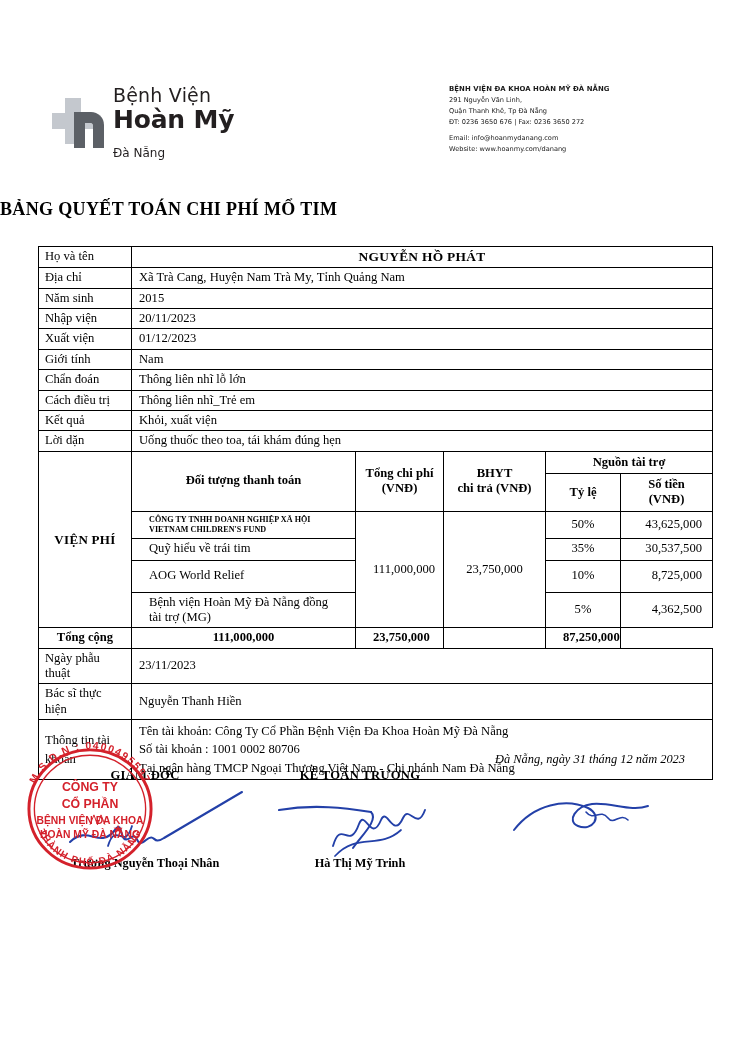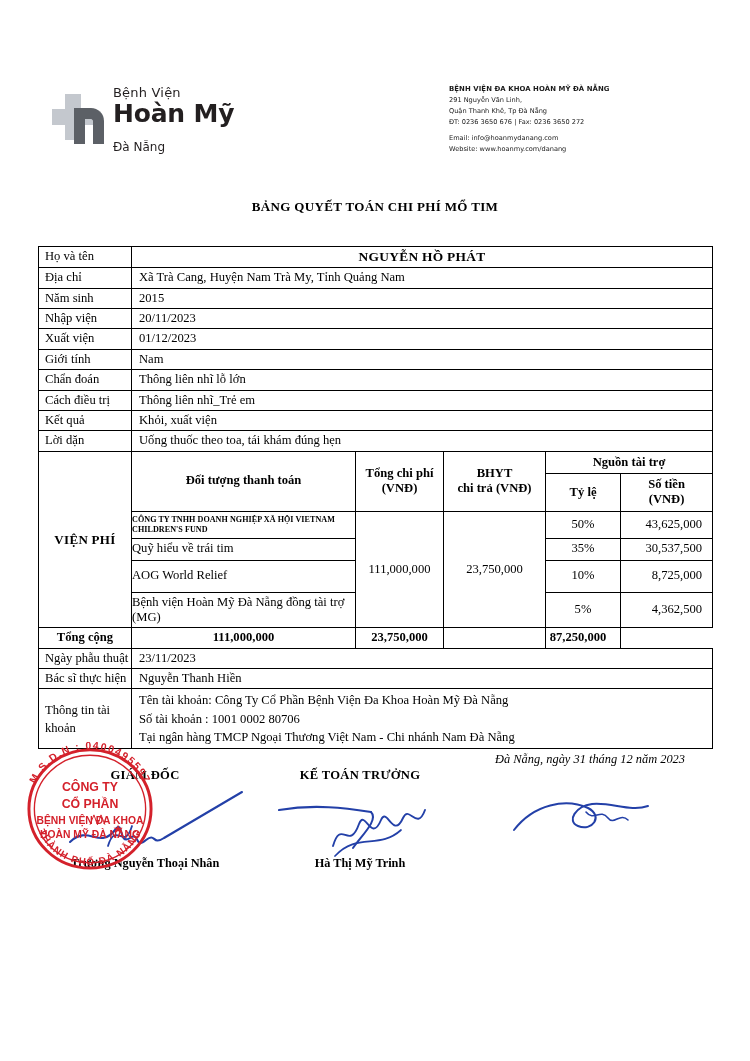--- a/index.html
+++ b/index.html
@@ -13,34 +13,34 @@
   .hdr{position:absolute;left:0;top:78px;width:750px;height:92px;}
   .logo{position:absolute;left:52px;top:8px;display:flex;align-items:center;}
   .logo-mark{position:relative;width:52px;height:50px;margin-right:9px;}
   .logo-mark .cross-v{position:absolute;left:13px;top:0;width:16px;height:46px;background:#c4c8ce;}
   .logo-mark .cross-h{position:absolute;left:0;top:15px;width:42px;height:16px;background:#c4c8ce;}
   .logo-mark .hook{position:absolute;left:22px;top:14px;width:30px;height:36px;
       border-top:11px solid #5c6066;border-right:11px solid #5c6066;
       border-top-right-radius:13px;box-sizing:border-box;}
   .logo-mark .hook-stem{position:absolute;left:22px;top:14px;width:11px;height:36px;background:#5c6066;}
   .logo-txt{line-height:1.04;font-family:"DejaVu Sans", sans-serif;color:#231f20;}
-  .logo-txt .l1{font-size:13px;letter-spacing:.2px;}
+  .logo-txt .l1{font-size:19px;letter-spacing:.2px;}
   .logo-txt .l2{font-size:25px;font-weight:bold;letter-spacing:-.2px;margin:1px 0 12px 0;text-align:right;}
   .logo-txt .l3{font-size:12px;margin-top:14px;}
   .addr{position:absolute;left:449px;top:6px;width:290px;
      font-family:"DejaVu Sans", sans-serif;font-size:6.6px;line-height:1.62;color:#1a1a1a;}
   .addr .b{font-weight:bold;font-size:6.9px;letter-spacing:.08px;}
   .addr .gap{height:6px;}
   
-  .doc-title{position:absolute;left:0;top:199px;width:750px;text-align:center;
-     font-size:13px;font-weight:bold;letter-spacing:.35px;color:#000;}
+  .doc-title{position:absolute;left:0;top:199px;width:750px;text-align:left;
+     font-size:18px;font-weight:bold;letter-spacing:.35px;color:#000;}
   
   .tbl{position:absolute;left:38px;top:246px;width:674px;border-collapse:collapse;
       font-size:12.6px;color:#000;table-layout:fixed;}
-  .tbl td{border:1px solid #000;padding:2px 0;vertical-align:middle;line-height:1.22;}
+  .tbl td{border:1px solid #000;padding:2px 17px;vertical-align:middle;line-height:1.22;}
   .lbl{width:93px;padding-left:6px !important;}
   .val{padding-left:7px !important;}
   .r-name{text-align:center;font-weight:bold;font-size:13.4px;letter-spacing:.3px;}
   .hrow td{text-align:center;font-weight:bold;padding:3px 2px !important;}
   .c-total{text-align:center;}
   .nowrap{white-space:nowrap;}
   .small-corp{font-size:8.1px;font-weight:bold;line-height:1.25;letter-spacing:.05px;}
   .vp{text-align:center;font-weight:bold;font-size:13px;letter-spacing:.3px;margin-left:48px;}
   .amt{text-align:right;padding-right:10px !important;font-weight:normal;}
   .amt-b{text-align:right;padding-right:10px !important;font-weight:bold;}

